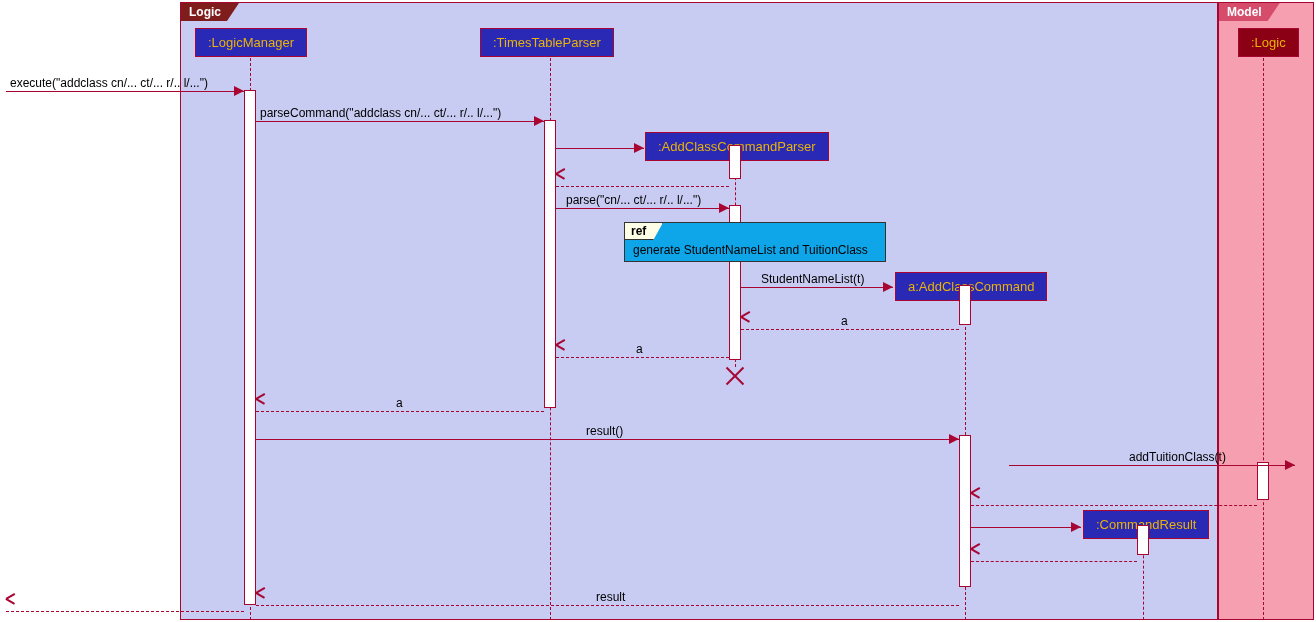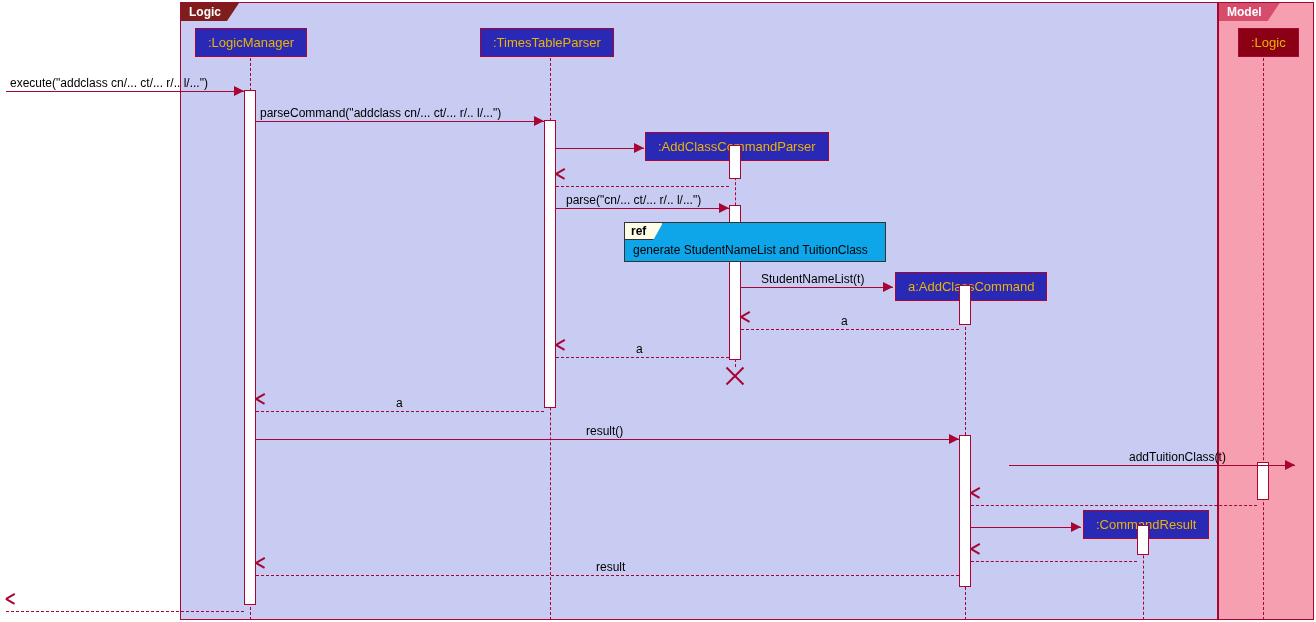--- a/index.html
+++ b/index.html
@@ -215,21 +215,21 @@
 <div class="msg" style="left:971px; top:514px; width:110px;">
   <div class="arrow-line solid" style="left:0; width:110px;"></div>
   <div class="arrow-head ah-right-solid"></div>
 </div>
 
 <div class="msg" style="left:971px; top:548px; width:166px;">
   <div class="arrow-line dashed" style="left:0; width:166px;"></div>
   <div class="ah-left-open"></div>
 </div>
 
-<div class="msg" style="left:256px; top:562px; width:703px;">
+<div class="msg" style="left:256px; top:592px; width:703px;">
   <span class="label" style="left:340px;">result</span>
   <div class="arrow-line dashed" style="left:0; width:703px;"></div>
   <div class="ah-left-open"></div>
 </div>
 
 <div class="msg" style="left:6px; top:598px; width:238px;">
   <div class="arrow-line dashed" style="left:0; width:238px;"></div>
   <div class="ah-left-open"></div>
 </div>
 

